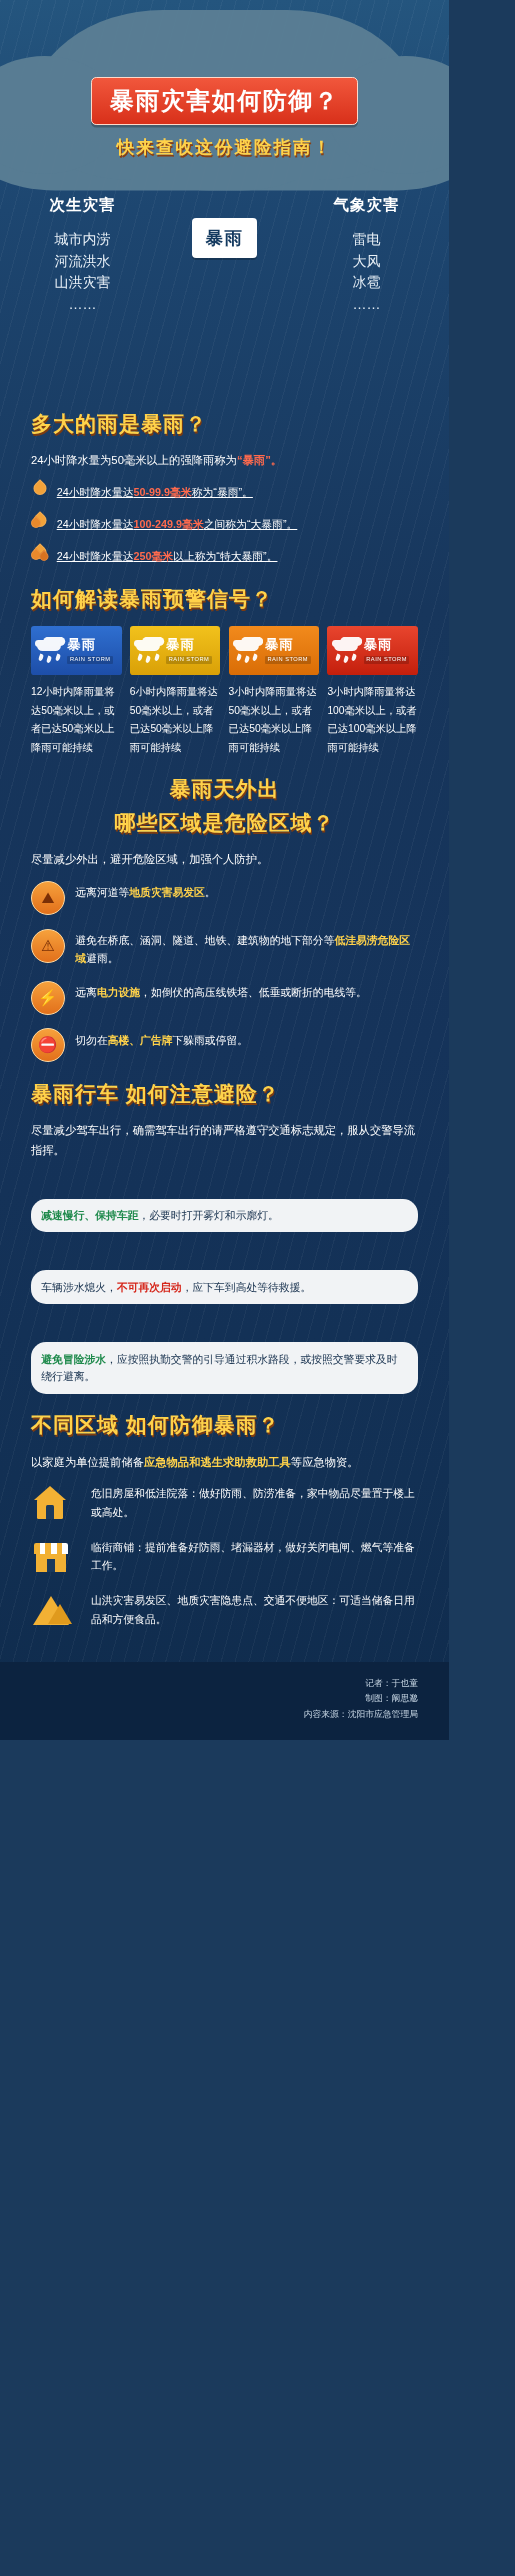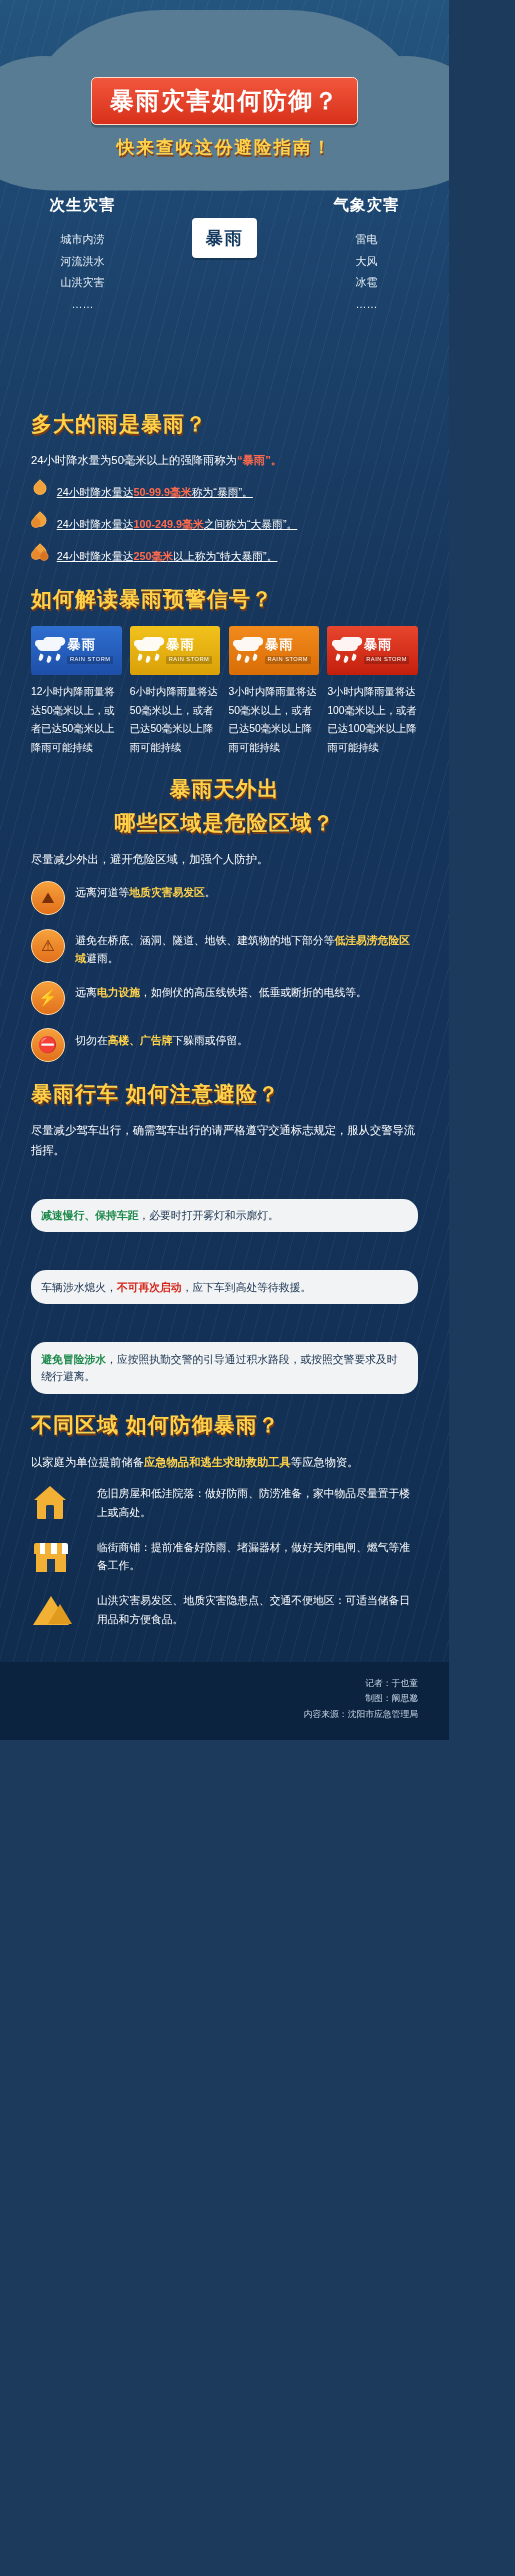--- a/index.html
+++ b/index.html
@@ -83,21 +83,21 @@
   }
   .hero-col { width:155px; text-align:center; }
   .hero-col h3 {
     font-size:15.5px;
     font-weight:bold;
     color:#ffffff;
     margin-bottom:13.4px;
     letter-spacing:1px;
   }
   .hero-col p {
-    font-size:11px;
+    font-size:14px;
     line-height:21.6px;
     color:#e8f0f7;
   }
   .center-badge {
     width:88px;
     display:flex;
     flex-direction:column;
     align-items:center;
     padding-top:23px;
   }
@@ -263,21 +263,21 @@
     line-height:17.5px;
     margin-bottom:9.3px;
     margin-top:38px;
   }
   .tip .t-green { color:#1f8a4c; font-weight:bold; }
   .tip .t-red { color:#d5261a; font-weight:bold; }
 
   
   .region-row {
     display:flex;
-    gap:26px;
+    gap:20px;
     align-items:flex-start;
     margin-bottom:15.5px;
   }
   .region-ico {
     width:40px; height:37px;
     flex:0 0 auto;
     position:relative;
   }
   .house-roof {
     position:absolute; left:2.6px; top:2.1px;

